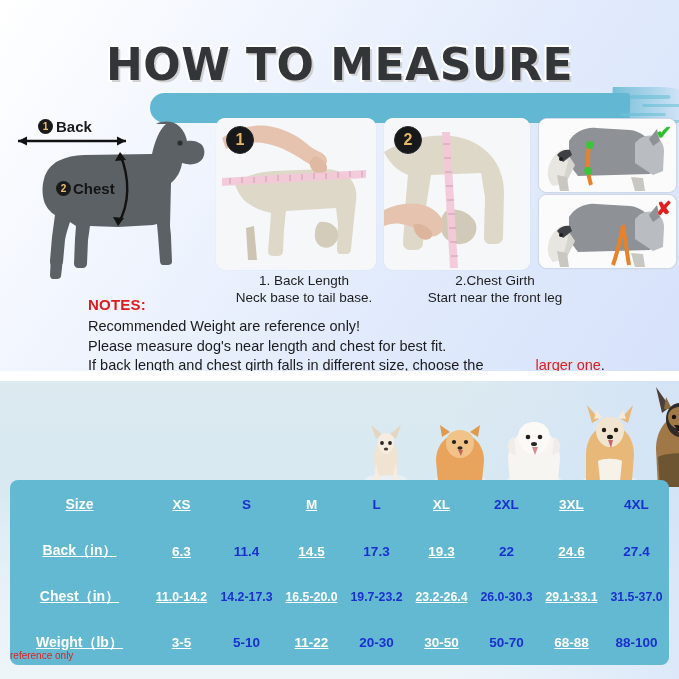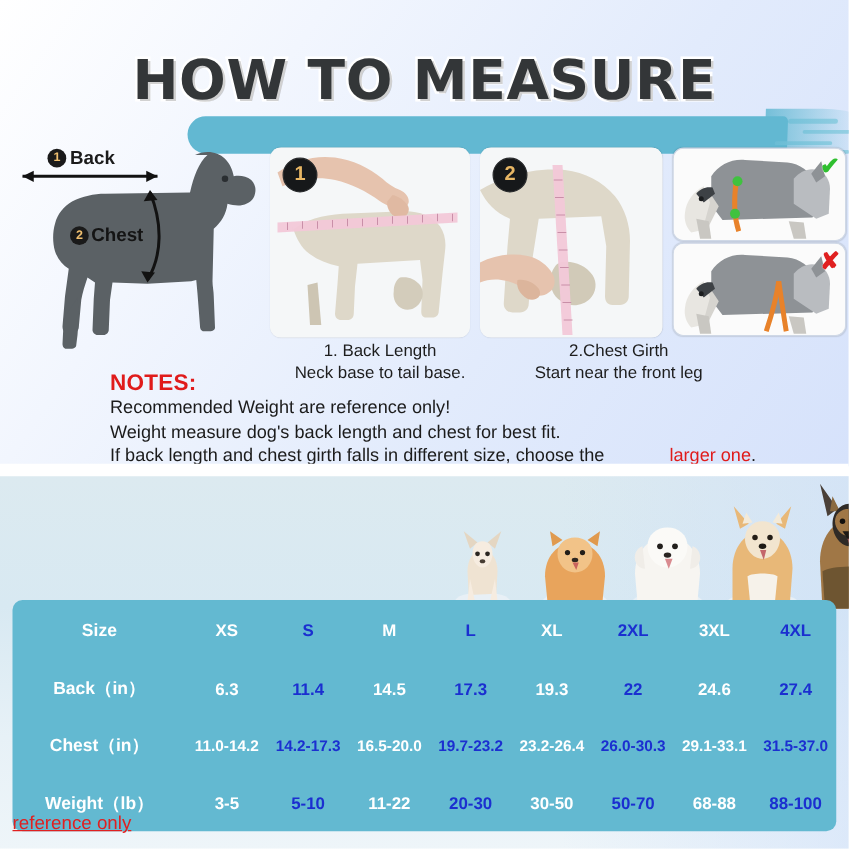--- a/index.html
+++ b/index.html
@@ -89,21 +89,21 @@
   .cap{
     position:absolute;text-align:center;font-size:13.5px;color:#1d1d1d;
     line-height:17px;
   }
   .cap1{left:216px;top:272px;width:176px;}
   .cap2{left:400px;top:272px;width:190px;}
 
   
   .notes-label{
     position:absolute;left:88px;top:296px;
-    font-size:18px;font-weight:bold;color:#e01b1b;letter-spacing:.2px;
+    font-size:15px;font-weight:bold;color:#e01b1b;letter-spacing:.2px;
   }
   .notes-lines{
     position:absolute;left:88px;top:317px;width:580px;
     font-size:14.5px;color:#1b1b1b;line-height:19.5px;
   }
   .red{color:#e01b1b;margin-left:48px;}
 
   
   .divider{
     position:absolute;left:0;top:371px;width:679px;height:10px;background:#ffffff;
@@ -130,25 +130,25 @@
   .r1{top:48px;height:46px;}
   .r2{top:94px;height:46px;}
   .r3{top:140px;height:45px;align-items:center;}
   .cell{
     text-align:center;font-size:13.5px;font-weight:bold;
     font-family:"Liberation Sans", sans-serif;
   }
   .c-label{width:139px;font-size:14px;}
   .c-val{width:65px;}
   .c-val-wide{width:65px;font-size:12.3px;}
-  .w{color:#ffffff;}
+  .w{color:#ffffff;text-decoration:underline;}
   .b{color:#1b2fd0;}
   .ref-only{
     position:absolute;left:10px;top:650px;
-    font-size:15px;color:#e02020;text-decoration:underline;
+    font-size:10px;color:#e02020;
   }
 </style>
 </head>
 <body>
 
 <div class="page">
 
   <div class="top-section">
 
     <div class="title-wrap">
@@ -285,21 +285,21 @@
       <div>Neck base to tail base.</div>
     </div>
     <div class="cap cap2">
       <div>2.Chest Girth</div>
       <div>Start near the front leg</div>
     </div>
 
     <div class="notes-label">NOTES:</div>
     <div class="notes-lines">
       <div>Recommended Weight are reference only!</div>
-      <div>Weight measure dog's back length and chest for best fit.</div>
+      <div>Please measure dog's near length and chest for best fit.</div>
       <div>
         <span>If back length and chest girth falls in different size, choose the </span><span class="red">larger one</span><span>.</span>
       </div>
     </div>
   </div>
 
   <div class="divider"></div>
 
   <div class="mid-band"></div>
 

